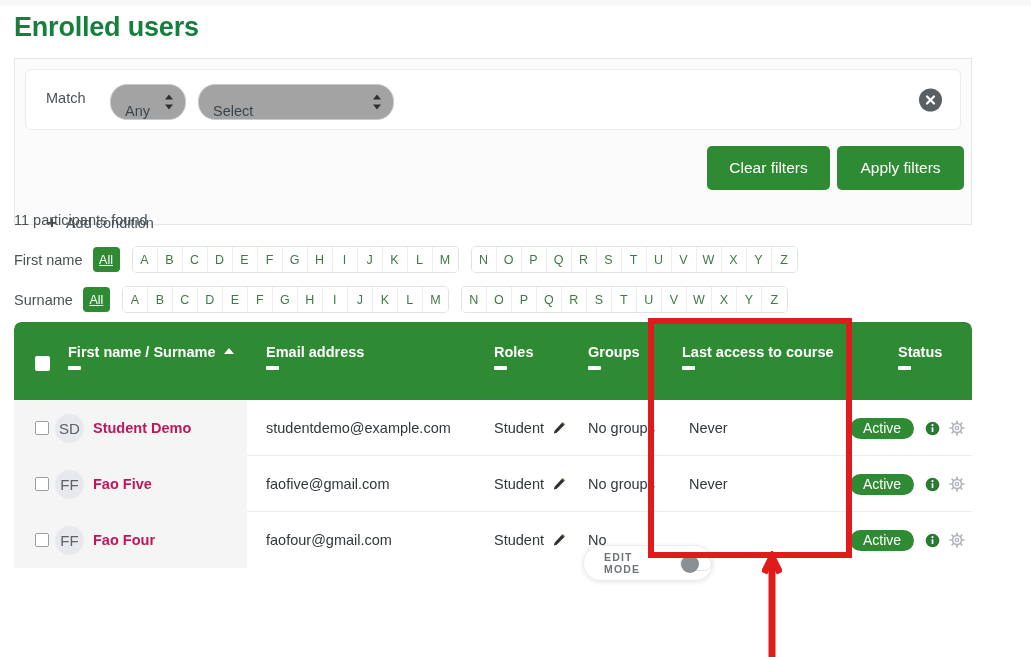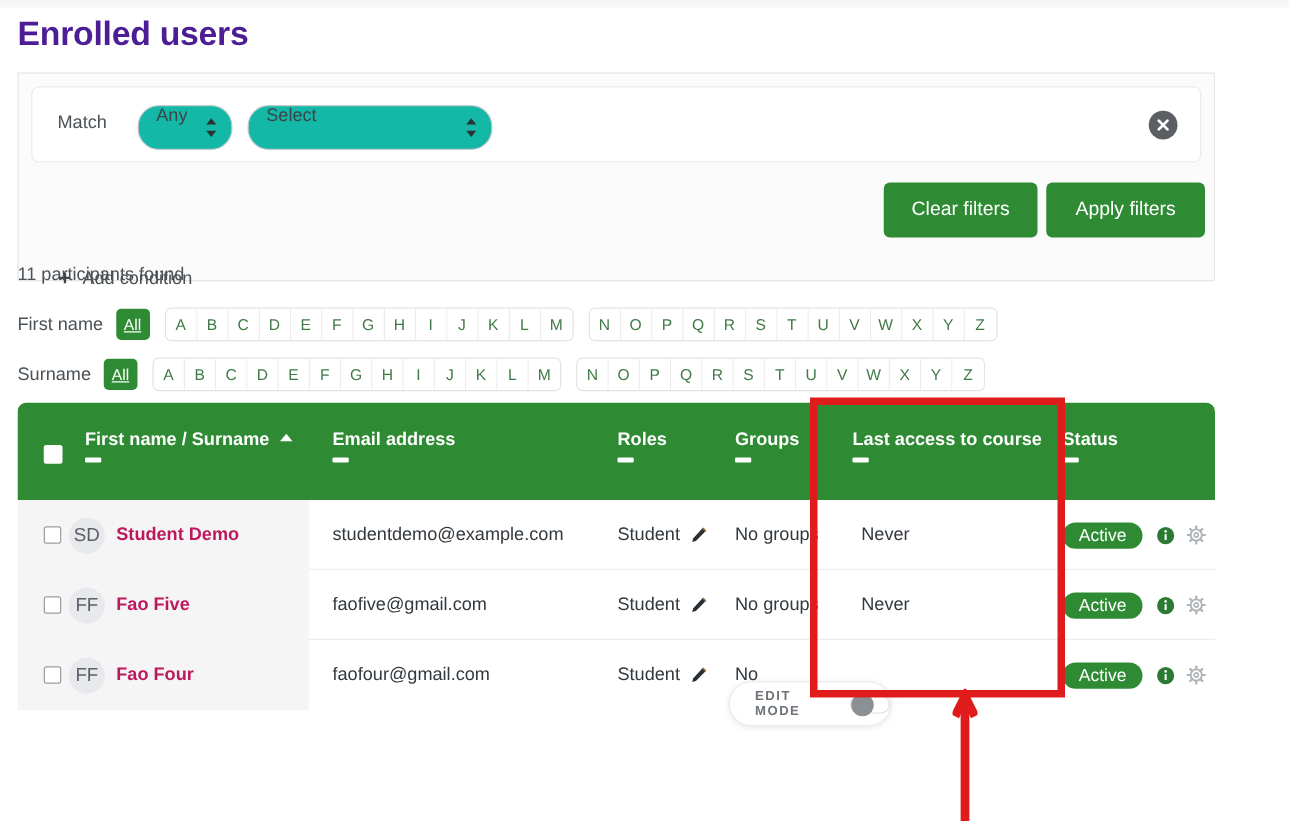--- a/index.html
+++ b/index.html
@@ -19,21 +19,21 @@
   }
   .topstrip {
     position: absolute; left: 0; top: 0; width: 1031px; height: 6px;
     background: #f7f7f7;
   }
 
   
   .page-title {
     position: absolute; left: 14px; top: 12px;
     font-size: 27px; font-weight: 700; letter-spacing: -0.2px;
-    color: #4c1d95;
+    color: #15803d;
   }
 
   
   .filter-card {
     position: absolute; left: 14px; top: 58px;
     width: 958px; height: 167px;
     background: #fbfbfb;
     border: 1px solid #e6e6e6;
     border-radius: 0;
   }
@@ -43,27 +43,27 @@
     background: #ffffff;
     border: 1px solid #ececec;
     border-radius: 6px;
   }
   .match-label {
     position: absolute; left: 20px; top: 20px;
     font-size: 14.5px; color: #4b5257;
   }
   .sel {
     position: absolute;
-    background: #14b8a6;
+    background: #a3a3a3;
     border: 1px solid #c5cacd;
     border-radius: 17px;
     height: 36px;
     font-size: 14.5px;
     color: #3d4449;
-    display: flex; align-items: flex-start;
+    display: flex; align-items: flex-end;
     padding-left: 14px;
     cursor: pointer;
     user-select: none;
   }
   .sel-any { left: 84px; top: 14px; width: 76px; }
   .sel-select { left: 172px; top: 14px; width: 196px; }
   .sel .caret {
     position: absolute; right: 11px; top: 50%;
     transform: translateY(-50%);
     width: 9px; height: 15px;
@@ -197,21 +197,21 @@
     width: 15px; height: 15px;
     background: #ffffff;
     border-radius: 2px;
     cursor: pointer;
   }
   .th-name   { left: 54px; }
   .th-email  { left: 252px; }
   .th-roles  { left: 480px; }
   .th-groups { left: 574px; }
   .th-last   { left: 668px; }
-  .th-status { left: 836px; }
+  .th-status { left: 884px; }
 
   .trow {
     position: relative;
     height: 56px;
     border-bottom: 1px solid #ededed;
     background: #ffffff;
   }
   .trow:last-child { border-bottom: none; }
   .cell {
     position: absolute;

